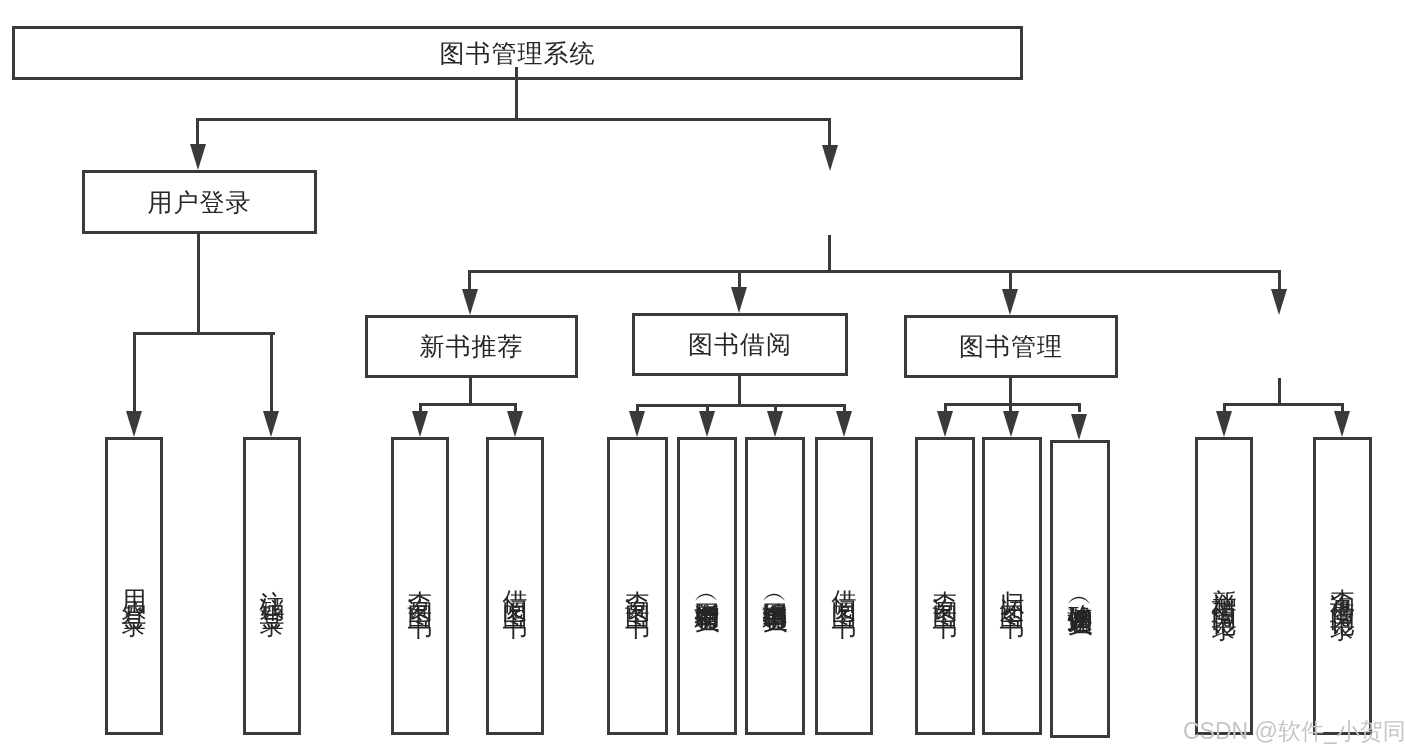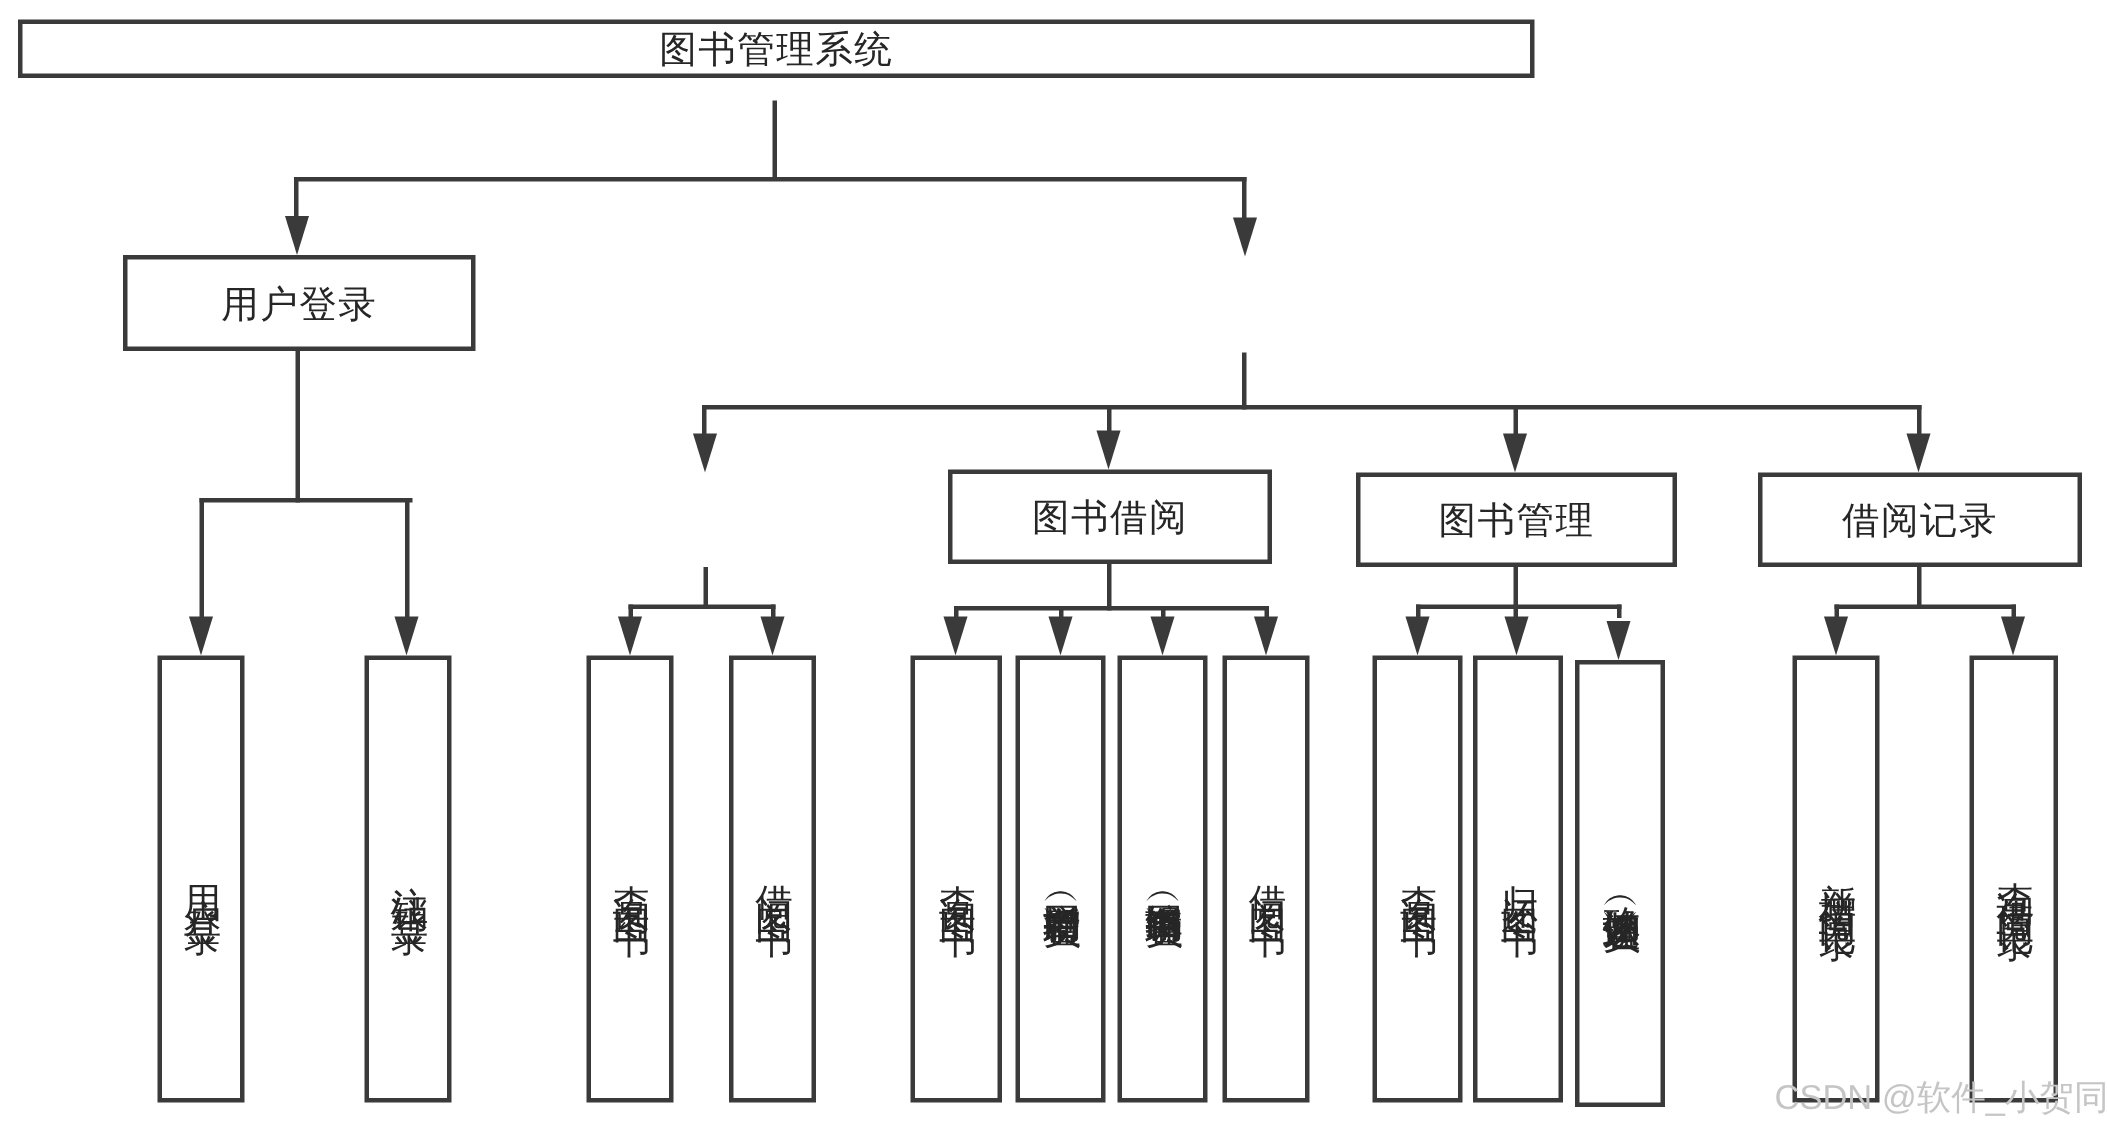--- a/index.html
+++ b/index.html
@@ -45,21 +45,21 @@
     font-size: 23px;
     color: #c5c5c5;
     white-space: nowrap;
   }
 </style>
 </head>
 <body>
 
 <div id="stage">
 
-  <div class="node" style="left:12px; top:13px; width:1011px; height:39px;">
+  <div class="node" style="left:12px; top:26px; width:1011px; height:54px;">
     <span>图书管理系统</span>
   </div>
 
   <div class="ln" style="left:515px; top:67px; width:3px; height:53px;"></div>
   <div class="ln" style="left:196px; top:118px; width:635px; height:3px;"></div>
   <div class="ln" style="left:196px; top:118px; width:3px; height:28px;"></div>
   <div class="arrow" style="left:190px; top:144px;"></div>
   <div class="ln" style="left:828px; top:118px; width:3px; height:28px;"></div>
   <div class="arrow" style="left:822px; top:145px;"></div>
 
@@ -78,28 +78,28 @@
   <div class="ln" style="left:468px; top:270px; width:813px; height:3px;"></div>
   <div class="ln" style="left:468px; top:270px; width:3px; height:20px;"></div>
   <div class="arrow" style="left:462px; top:289px;"></div>
   <div class="ln" style="left:738px; top:270px; width:3px; height:20px;"></div>
   <div class="arrow" style="left:731px; top:287px;"></div>
   <div class="ln" style="left:1009px; top:270px; width:3px; height:20px;"></div>
   <div class="arrow" style="left:1002px; top:289px;"></div>
   <div class="ln" style="left:1278px; top:270px; width:3px; height:20px;"></div>
   <div class="arrow" style="left:1271px; top:289px;"></div>
 
+  <div class="node" style="left:365px; top:315px; width:213px; height:63px;">
+    <span>新书推荐</span>
+  </div>
   <div class="node" style="left:632px; top:313px; width:216px; height:63px;">
     <span>图书借阅</span>
   </div>
   <div class="node" style="left:904px; top:315px; width:214px; height:63px;">
     <span>图书管理</span>
-  </div>
-  <div class="node" style="left:1172px; top:315px; width:216px; height:63px;">
-    <span>借阅记录</span>
   </div>
 
   <div class="ln" style="left:469px; top:378px; width:3px; height:28px;"></div>
   <div class="ln" style="left:419px; top:403px; width:98px; height:3px;"></div>
   <div class="ln" style="left:419px; top:403px; width:3px; height:10px;"></div>
   <div class="arrow" style="left:412px; top:411px;"></div>
   <div class="ln" style="left:514px; top:403px; width:3px; height:10px;"></div>
   <div class="arrow" style="left:507px; top:411px;"></div>
 
   <div class="ln" style="left:738px; top:376px; width:3px; height:31px;"></div>

